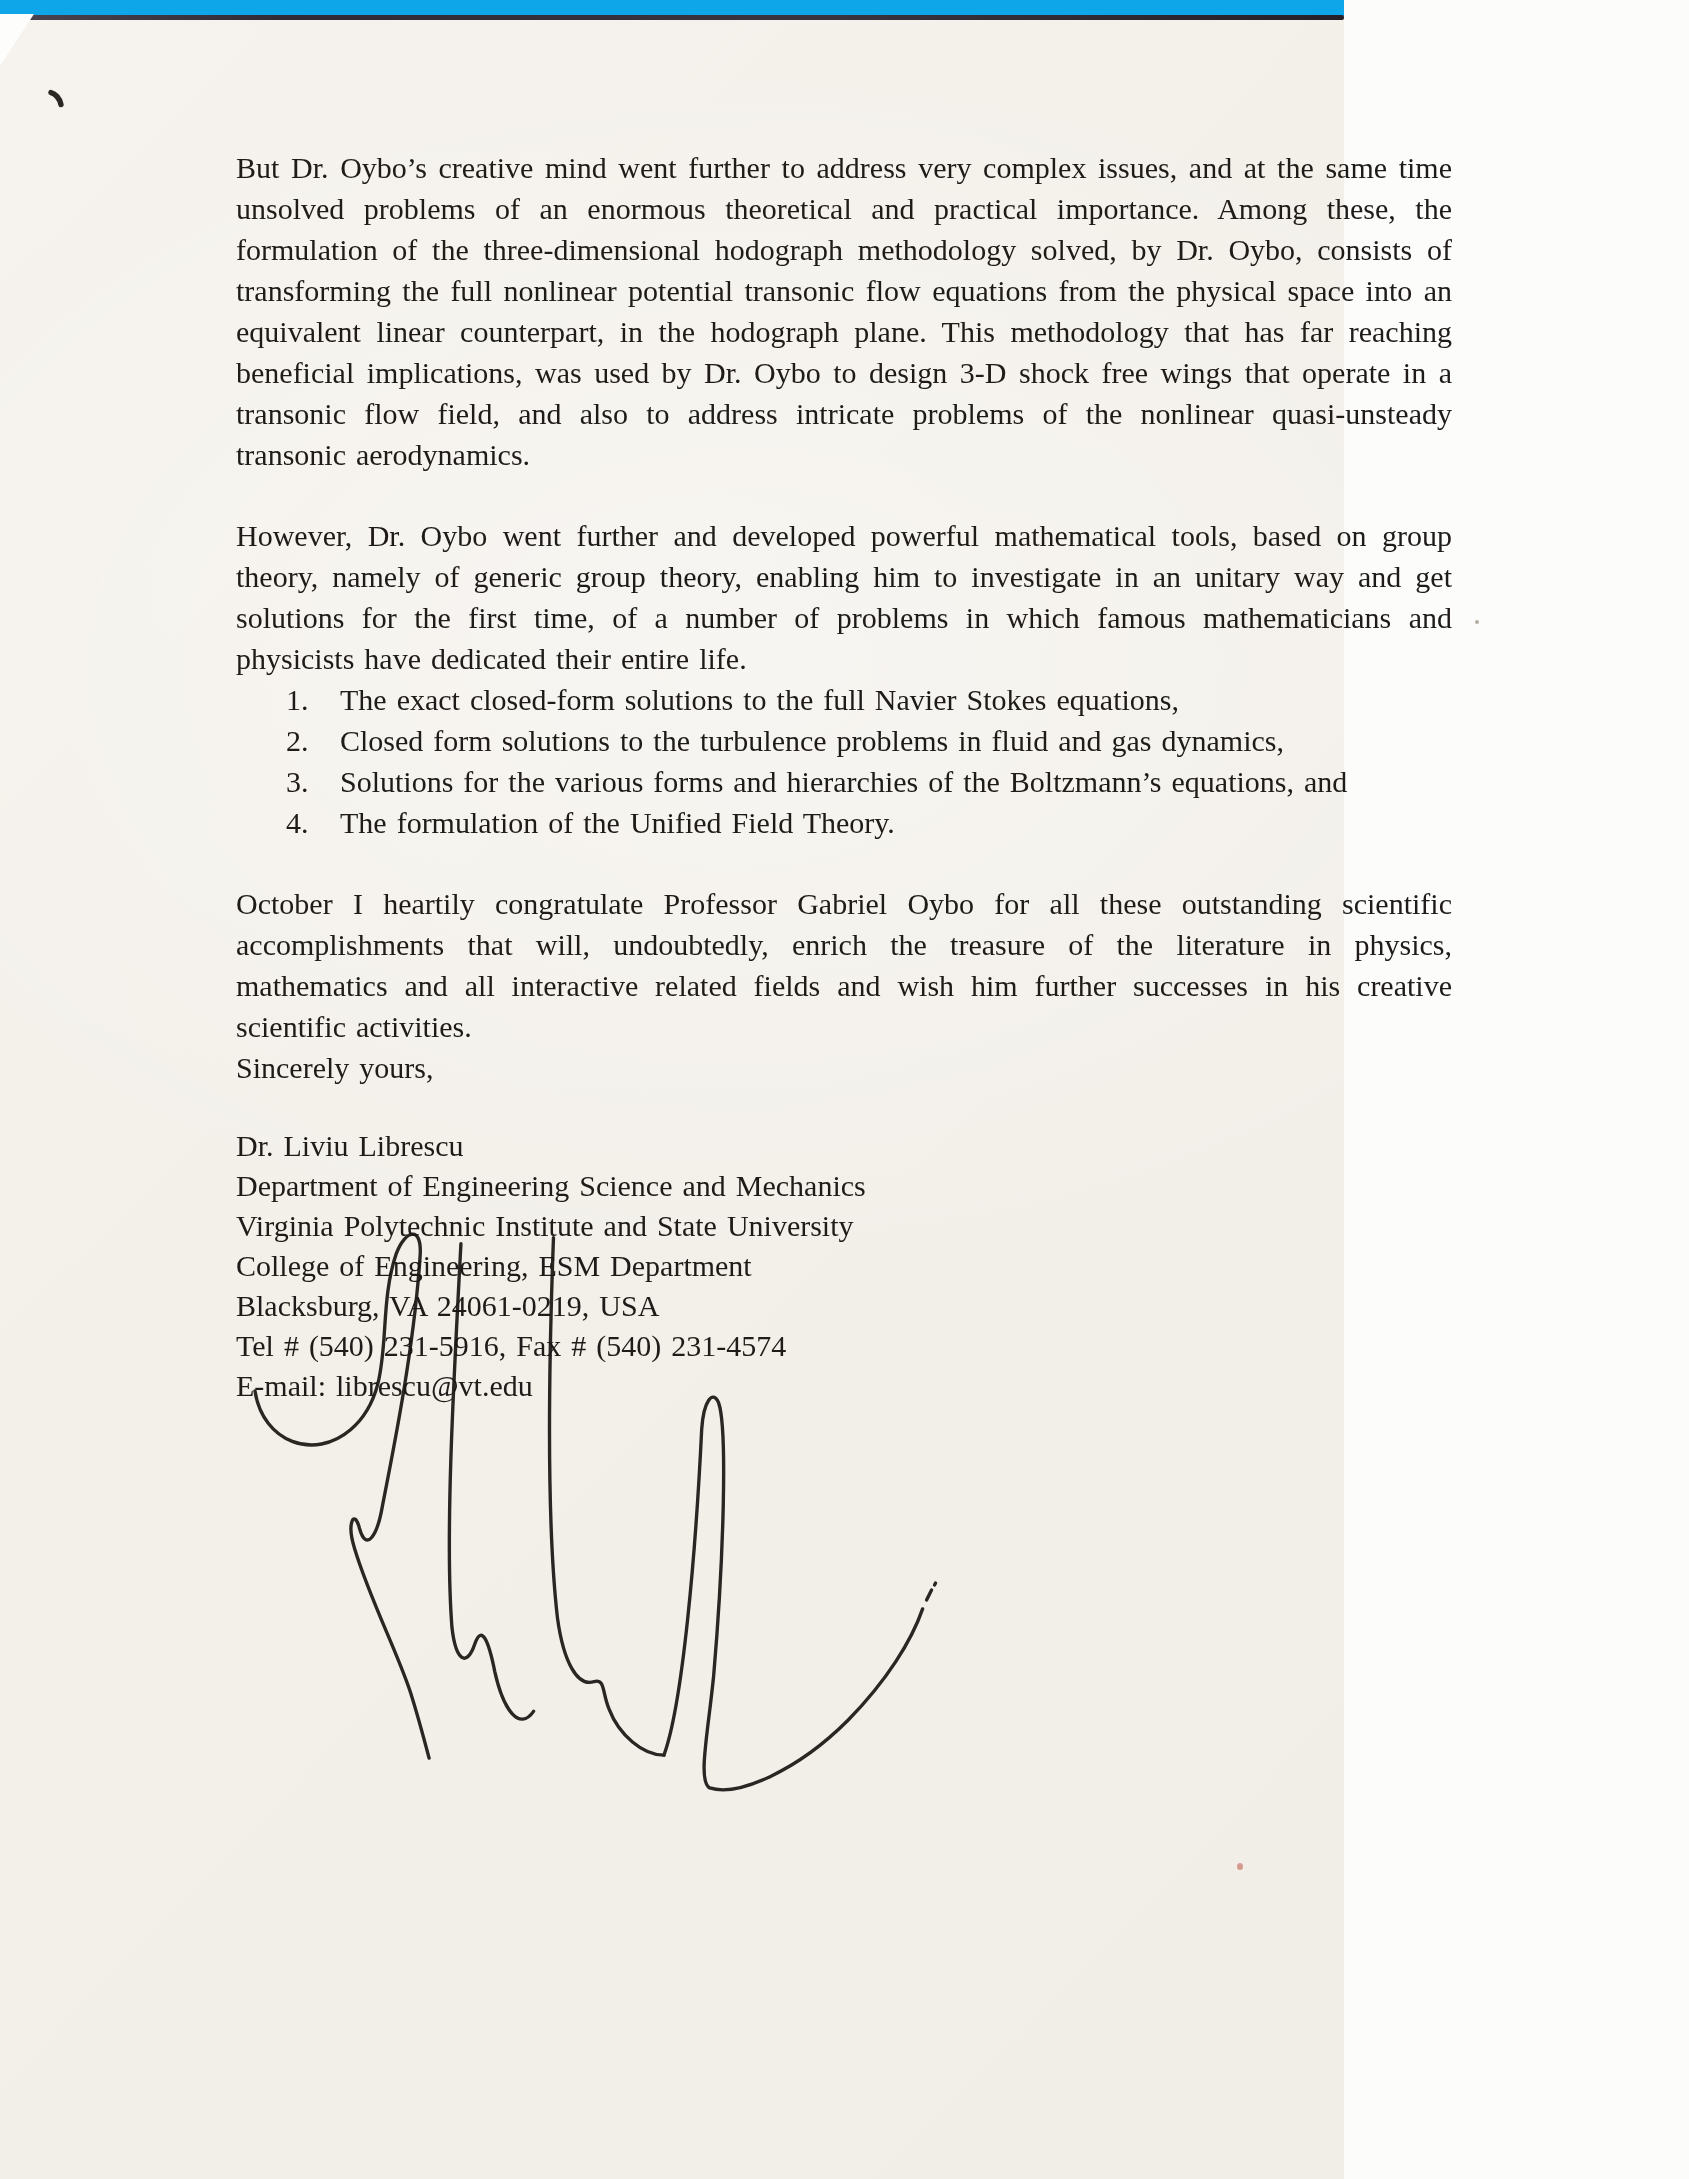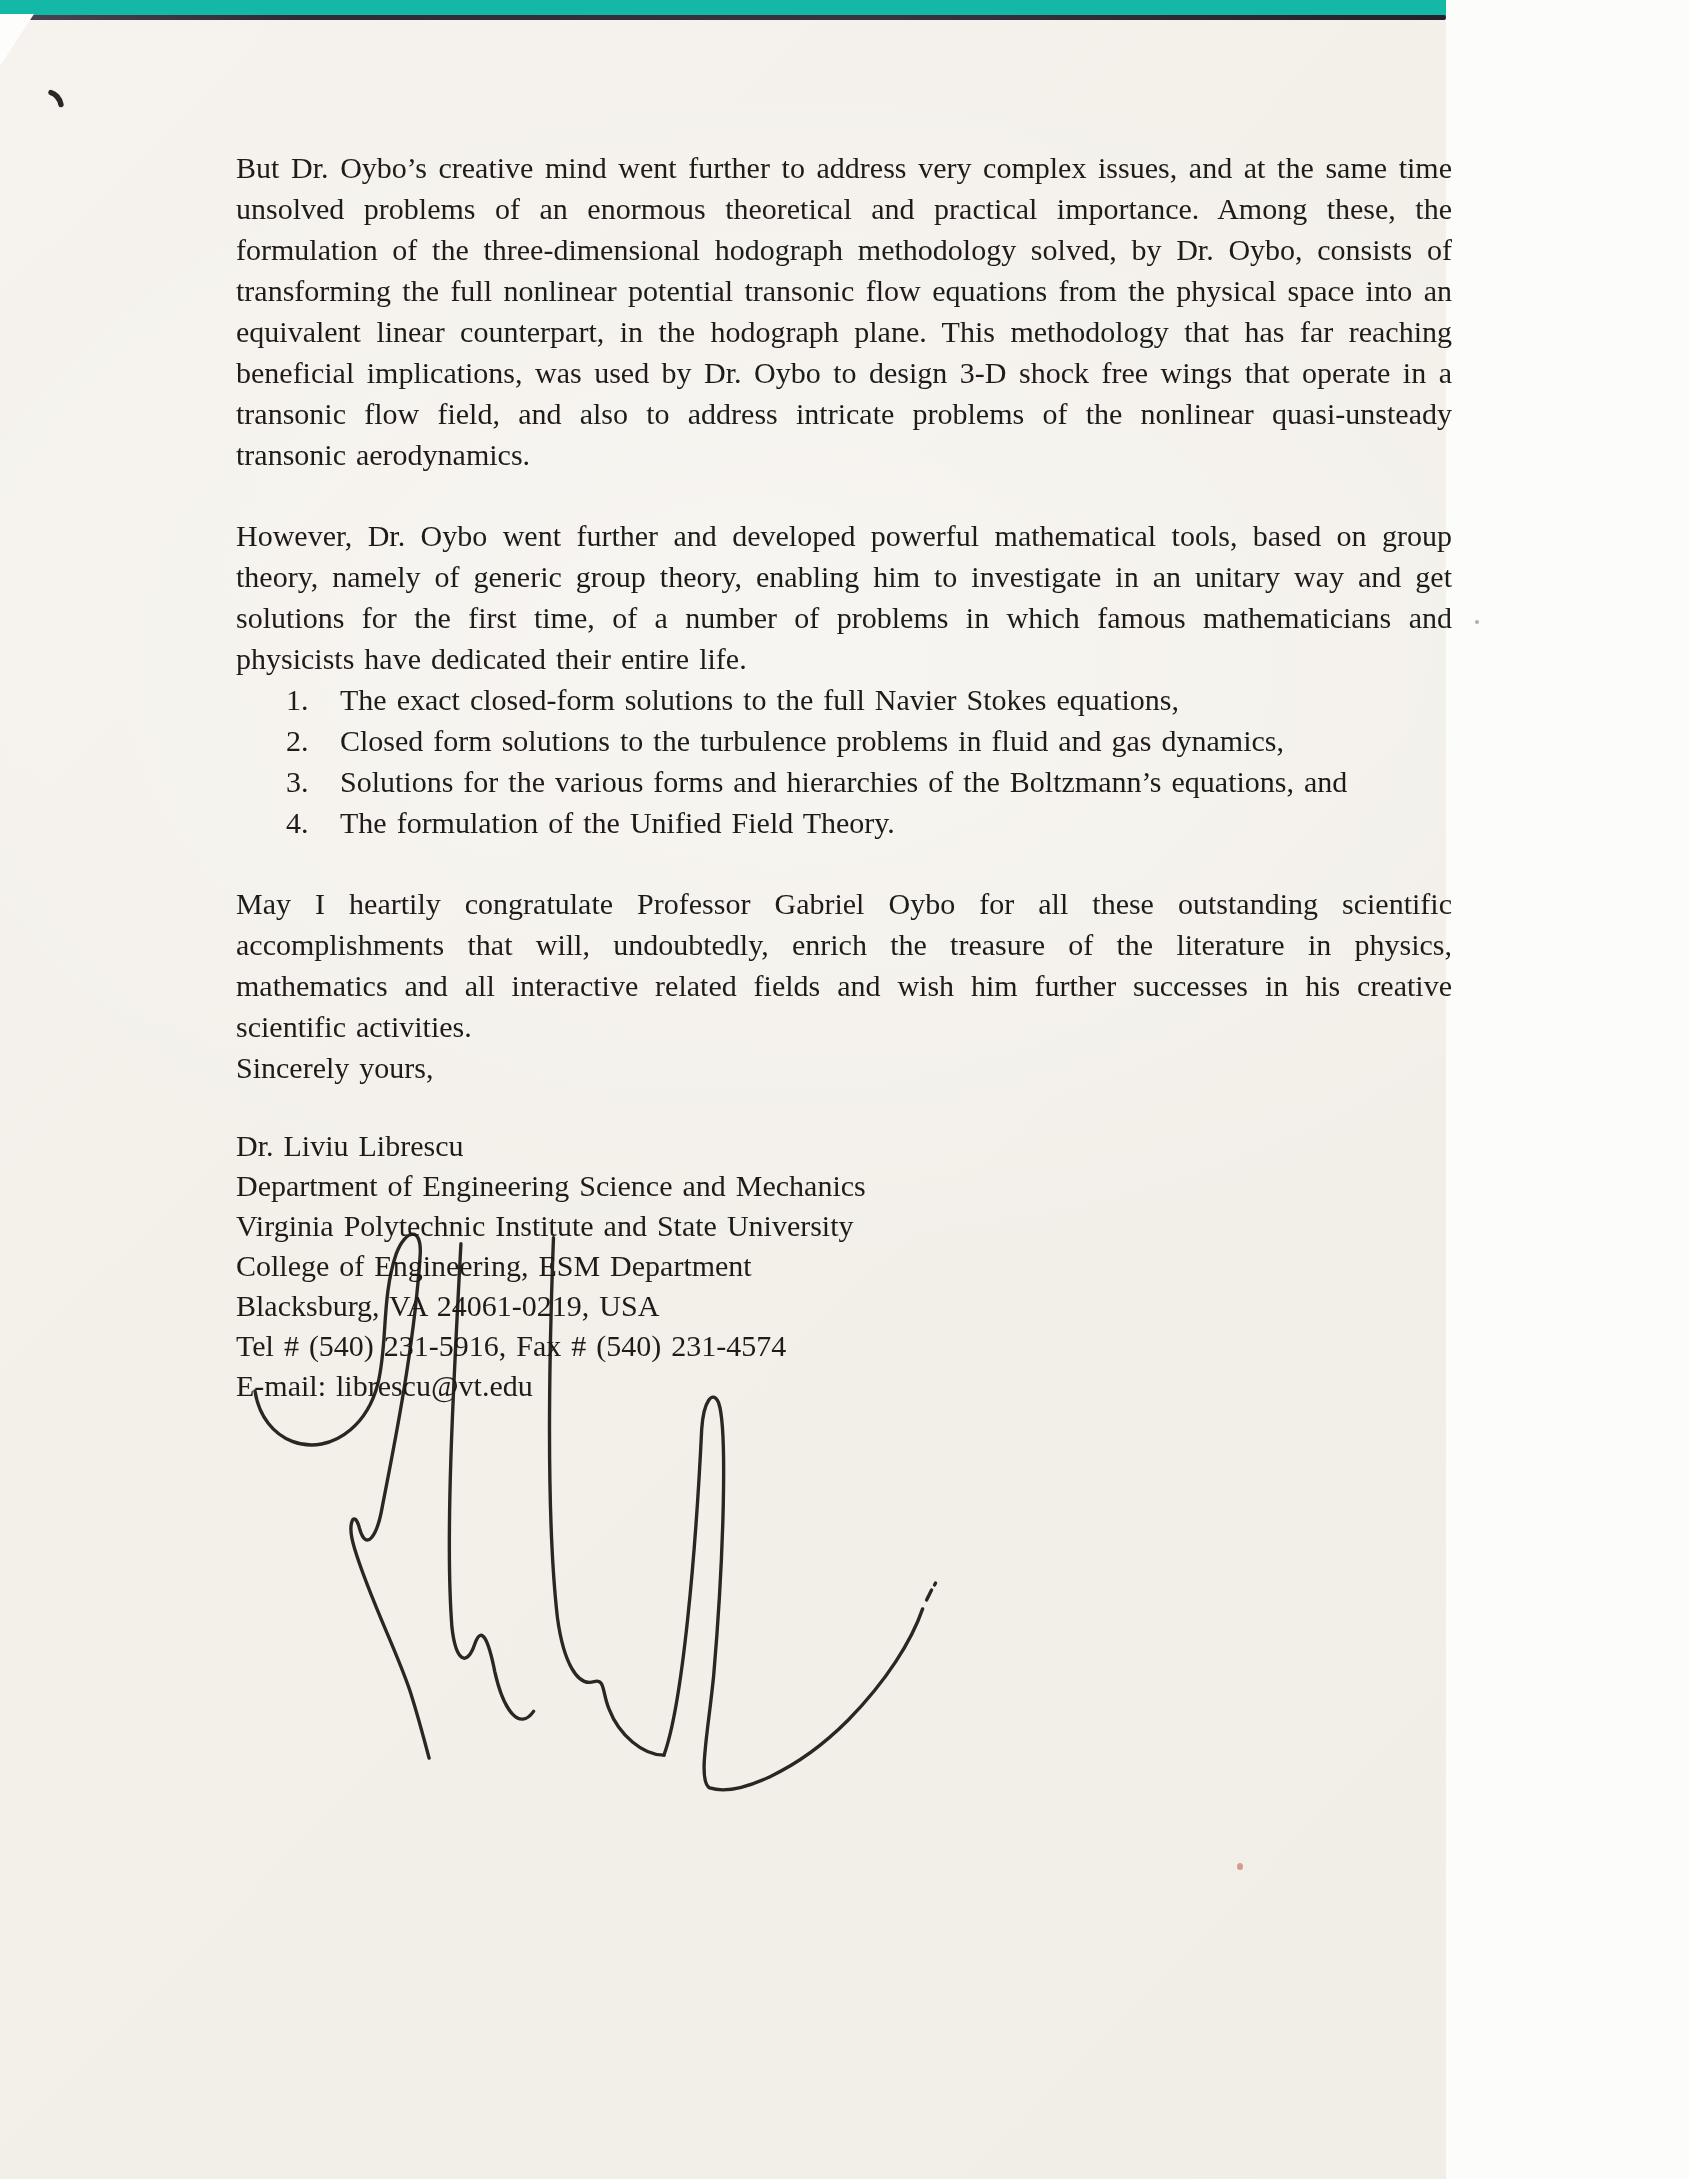--- a/index.html
+++ b/index.html
@@ -6,23 +6,23 @@
     margin: 0;
     padding: 0;
     background: #fcfcfb;
     width: 1690px;
     height: 2179px;
     overflow: hidden;
     font-family: "Liberation Serif", "DejaVu Serif", serif;
   }
   .stage {
     position: relative;
-    width: 1446px;
+    width: 1344px;
     height: 2179px;
-    background: #14b8a6;
+    background: #0ea5e9;
   }
   
   .paper {
     position: absolute;
     left: 0; right: 0;
     top: 16px; bottom: 0;
     background:
       radial-gradient(ellipse 1393px 896px at 55% 30%, rgba(255,255,255,0.35), rgba(255,255,255,0) 70%),
       linear-gradient(135deg, #f6f3ee 0%, #f3f0ea 45%, #f1eee7 100%);
   }
@@ -123,21 +123,21 @@
       <span class="list-num">3.</span>
       <span>Solutions for the various forms and hierarchies of the Boltzmann’s equations, and</span>
     </div>
     <div class="list-line">
       <span class="list-num">4.</span>
       <span>The formulation of the Unified Field Theory.</span>
     </div>
 
 
 
-    <p class="para gap">May I heartily congratulate Professor Gabriel Oybo for all these outstanding scientific accomplishments that will, undoubtedly, enrich the treasure of the literature in physics, mathematics and all interactive related fields and wish him further successes in his creative scientific activities.</p>
+    <p class="para gap">October I heartily congratulate Professor Gabriel Oybo for all these outstanding scientific accomplishments that will, undoubtedly, enrich the treasure of the literature in physics, mathematics and all interactive related fields and wish him further successes in his creative scientific activities.</p>
 
     <div class="para">Sincerely yours,</div>
 
     <div class="sig-block">
       <div class="sig-line">Dr. Liviu Librescu</div>
       <div class="sig-line">Department of Engineering Science and Mechanics</div>
       <div class="sig-line">Virginia Polytechnic Institute and State University</div>
       <div class="sig-line">College of Engineering, ESM Department</div>
       <div class="sig-line">Blacksburg, VA 24061-0219, USA</div>
       <div class="sig-line">Tel # (540) 231-5916, Fax # (540) 231-4574</div>

